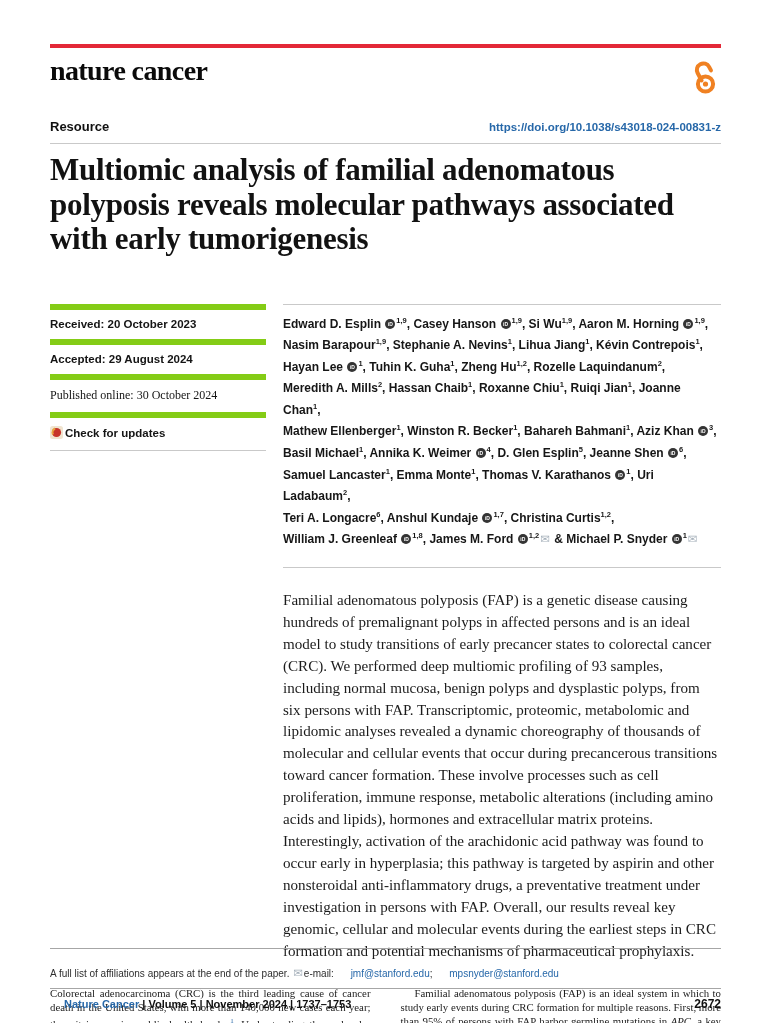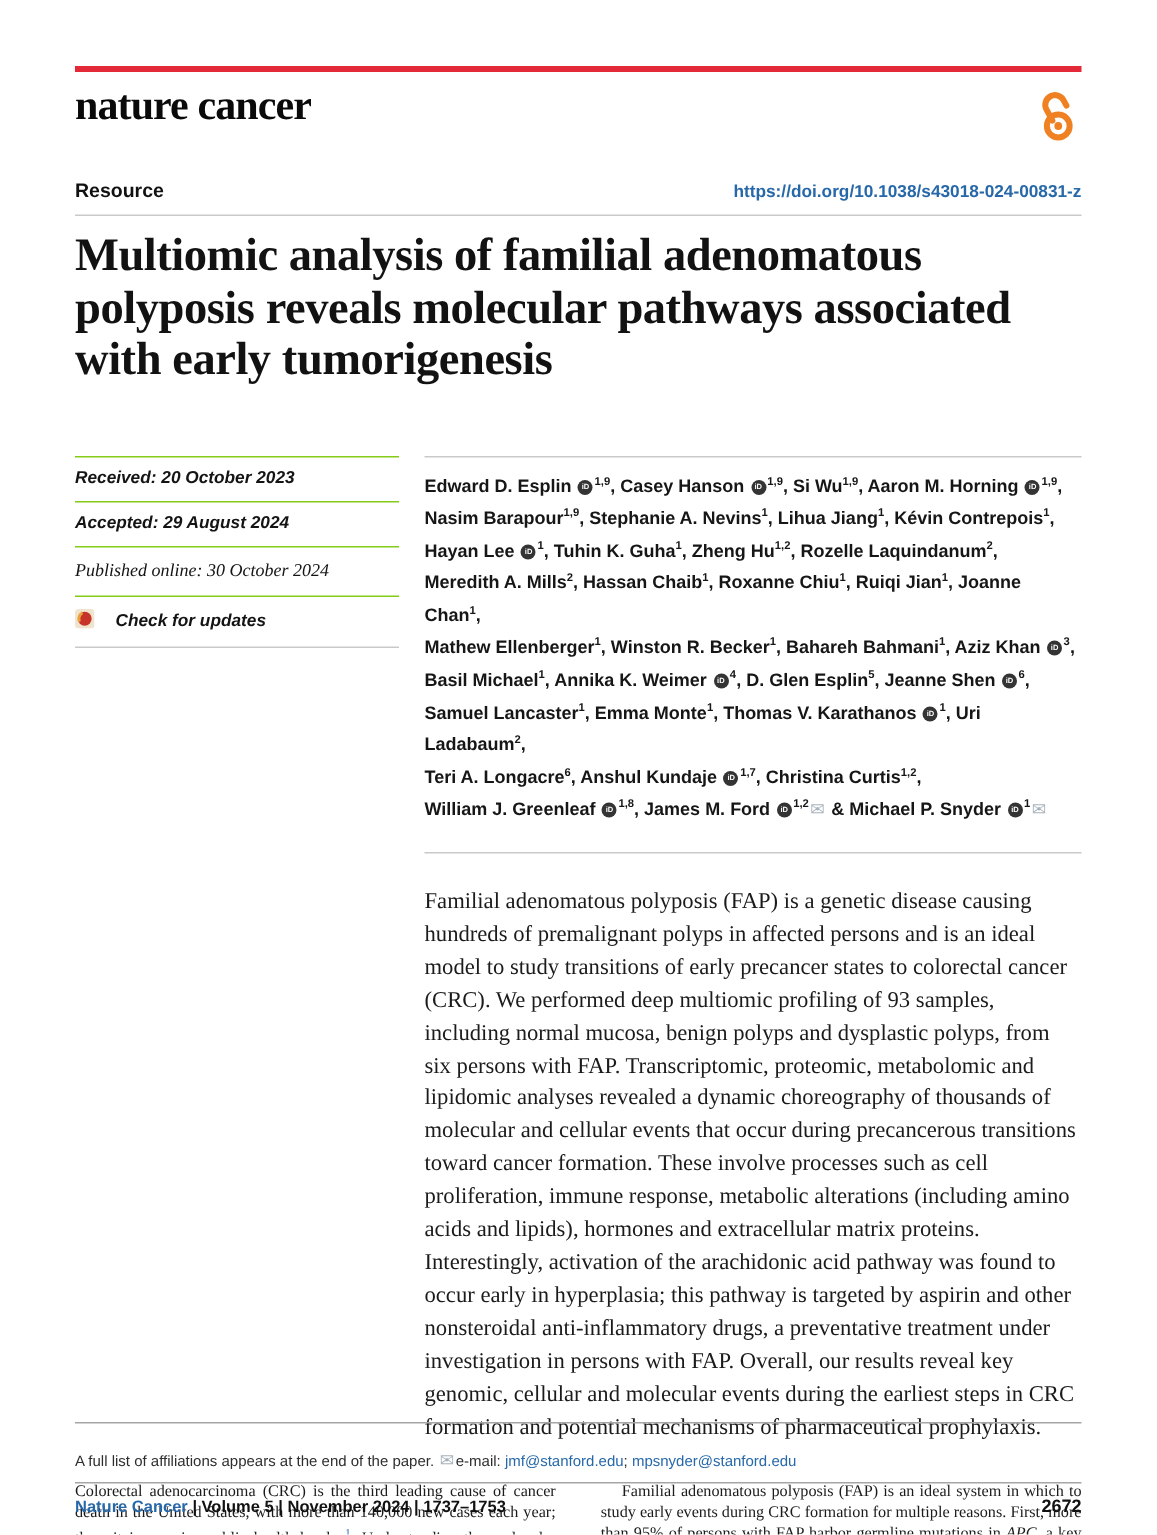--- a/index.html
+++ b/index.html
@@ -16,42 +16,42 @@
   .redbar { height:4px; background:#e32837; }
   .mast { display:flex; justify-content:space-between; align-items:flex-start; margin-top:7px; height:56px; }
   .logo {
     font-family:"Liberation Serif", serif; font-weight:bold;
     font-size:28px; letter-spacing:-0.6px; color:#0a0a0a;
   }
   .oa-icon { margin-top:2px; margin-right:2px; }
 
   
   .res-row {
-    display:flex; justify-content:space-between; align-items:flex-end;
+    display:flex; justify-content:space-between; align-items:center;
     border-bottom:1px solid #c9c9c9; padding-bottom:9px; margin-top:8px;
   }
   .res-label { font-family:"Liberation Sans", sans-serif; font-weight:bold; font-size:13px; color:#111; }
   .doi { font-family:"Liberation Sans", sans-serif; font-weight:bold; font-size:11.5px; color:#2768a9; text-decoration:none; }
 
   
   .title {
     margin-top:9px; width:660px;
     font-family:"Liberation Serif", serif; font-weight:bold;
     font-size:31px; line-height:34.5px; letter-spacing:-0.3px; color:#121212;
   }
 
   
   .cols { display:grid; grid-template-columns:216px 438px; column-gap:17px; margin-top:47px; }
 
   .info-item {
-    border-top:1px solid #84cc16; padding:8px 0 9px 0;
-    font-family:"Liberation Sans", sans-serif; font-weight:bold; font-size:11.5px; color:#141414;font-style:italic;
+    border-top:6px solid #84cc16; padding:8px 0 9px 0;
+    font-family:"Liberation Sans", sans-serif; font-weight:bold; font-size:11.5px; color:#141414;
   }
   .info-item.serif { font-family:"Liberation Serif", serif; font-weight:normal; font-size:12px; }
-  .info-item.last { border-bottom:1px solid #c9c9c9; display:flex; align-items:center; gap:14px; cursor:pointer; }
+  .info-item.last { border-bottom:1px solid #c9c9c9; display:flex; align-items:center; gap:2px; cursor:pointer; }
 
   .authors {
     border-top:1px solid #c9c9c9; border-bottom:1px solid #c9c9c9;
     padding:7px 0 18px 0;
     font-family:"Liberation Sans", sans-serif; font-weight:bold;
     font-size:12px; line-height:17.6px; color:#161616;
   }
   .authors sup { font-size:7.5px; font-weight:bold;text-align:right; }
   .orcid {
     display:inline-block; width:10px; height:10px; border-radius:50%;
@@ -81,21 +81,21 @@
   }
   .affil .link, .doi-link { color:#2768a9; text-decoration:none; cursor:pointer; }
   .journal-row {
     margin-top:8px; border-top:1px solid #a6a6a6; padding-top:8px;
     display:flex; justify-content:space-between; align-items:baseline;
     font-family:"Liberation Sans", sans-serif; font-weight:bold; font-size:11px; color:#111;
   }
   .journal-row .link { color:#2768a9; text-decoration:none; }
   .pageno { font-size:12px; }
 
-  a { cursor:pointer; }
+  a { cursor:pointer;margin-left:14px; }
 </style>
 </head>
 <body>
 
 <div class="page">
 
   <div class="redbar"></div>
 
   <div class="mast">
     <div class="logo">nature cancer</div>

